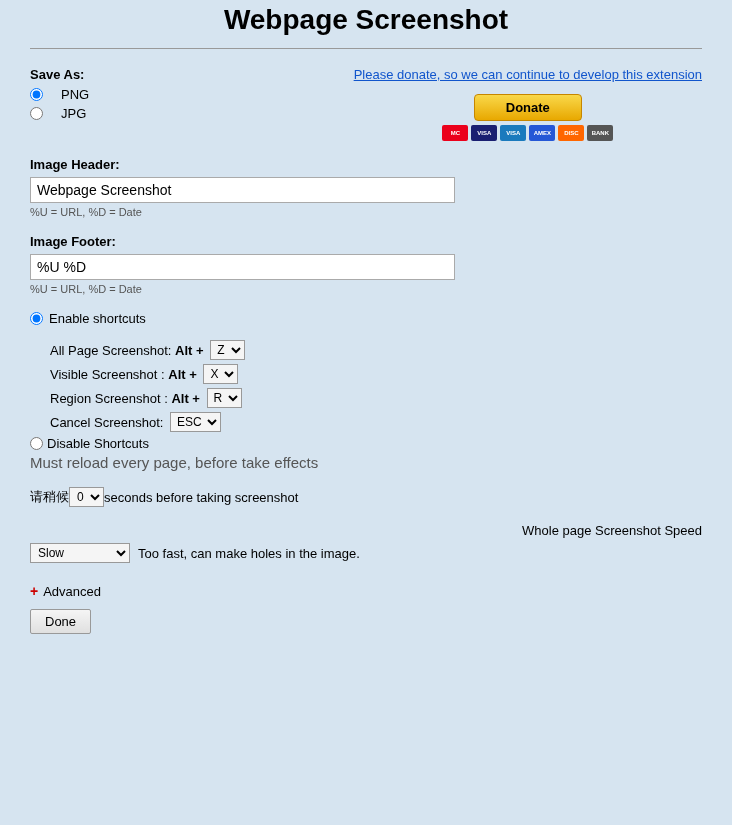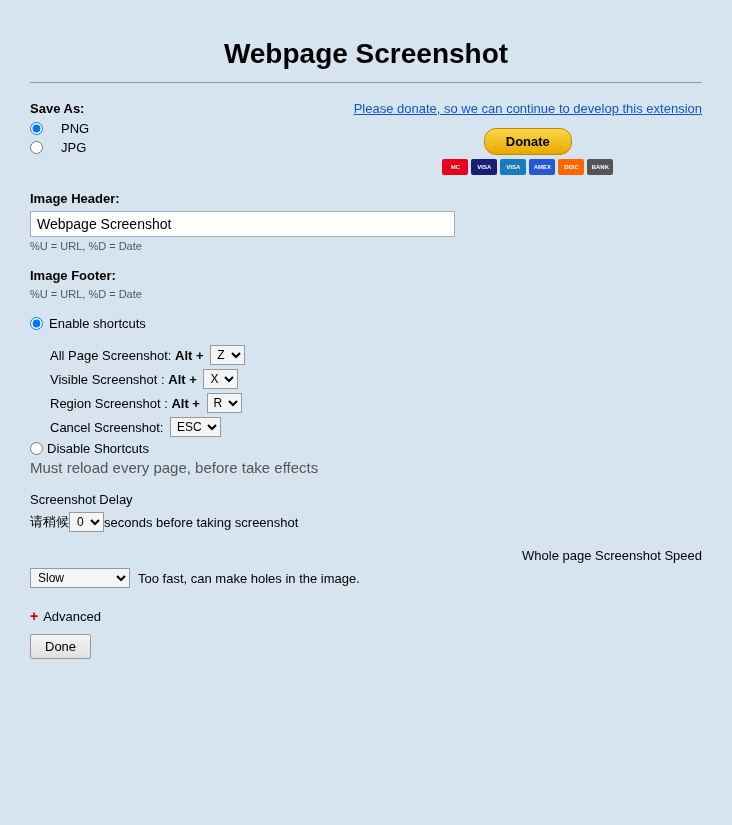--- a/index.html
+++ b/index.html
@@ -5,21 +5,21 @@
     * { box-sizing: border-box; margin: 0; padding: 0; }
     body {
       background-color: #d6e4f0;
       font-family: Arial, sans-serif;
       font-size: 13px;
       color: #000;
       width: 732px;
       min-height: 825px;
     }
     .page-container {
-      padding: 38px 30px;
+      padding: 4px 30px;
     }
     .page-title {
       text-align: center;
       font-size: 28px;
       font-weight: bold;
       margin-bottom: 12px;
       color: #000;
     }
     .divider {
       border: none;
@@ -51,29 +51,29 @@
       text-decoration: underline;
       font-size: 13px;
       display: block;
       text-align: center;
       margin-bottom: 8px;
       cursor: pointer;
     }
     .donate-button {
       background: linear-gradient(to bottom, #f9d84a, #e8a800);
       border: 1px solid #c68600;
-      border-radius: 12px;
+      border-radius: 4px;
       padding: 5px 10px;
       font-size: 13px;
       font-weight: bold;
       color: #000;
       cursor: pointer;
       display: block;
       margin: 12px auto 4px auto;
-      width: 88px;
+      width: 108px;
     }
     .card-icons {
       display: flex;
       gap: 3px;
       justify-content: center;
       margin-top: 4px;
     }
     .card-icon {
       width: 26px;
       height: 16px;
@@ -250,20 +250,21 @@
   </div>
 
   <div class="field-section">
     <div class="field-label">Image Header:</div>
     <input type="text" class="text-input" value="Webpage Screenshot" style="">
     <div class="hint-text">%U = URL, %D = Date</div>
   </div>
 
   <div class="field-section">
     <div class="field-label">Image Footer:</div>
+    <input type="text" class="text-input" value="%U %D" style="">
     <div class="hint-text">%U = URL, %D = Date</div>
   </div>
 
   <div class="shortcuts-section">
     <div class="shortcuts-radio-row">
       <input type="radio" name="shortcuts_mode" value="enable" checked="" style="">
       <label>Enable shortcuts</label>
     </div>
 
     <div class="shortcut-item">
@@ -298,21 +299,20 @@
     </div>
 
     <div class="disable-radio-row">
       <input type="radio" name="shortcuts_mode" value="disable" style="">
       <label>Disable Shortcuts</label>
     </div>
     <div class="reload-hint">Must reload every page, before take effects</div>
   </div>
 
   <div class="delay-section">
-    <div class="delay-label">Screenshot Delay</div>
     <div class="delay-row">
       <span>请稍候</span>
       <select class="delay-select">
         <option>0</option><option>1</option><option>2</option><option>3</option><option>4</option><option>5</option>
       </select>
       <span>seconds before taking screenshot</span>
     </div>
   </div>
 
   <div class="speed-section">

